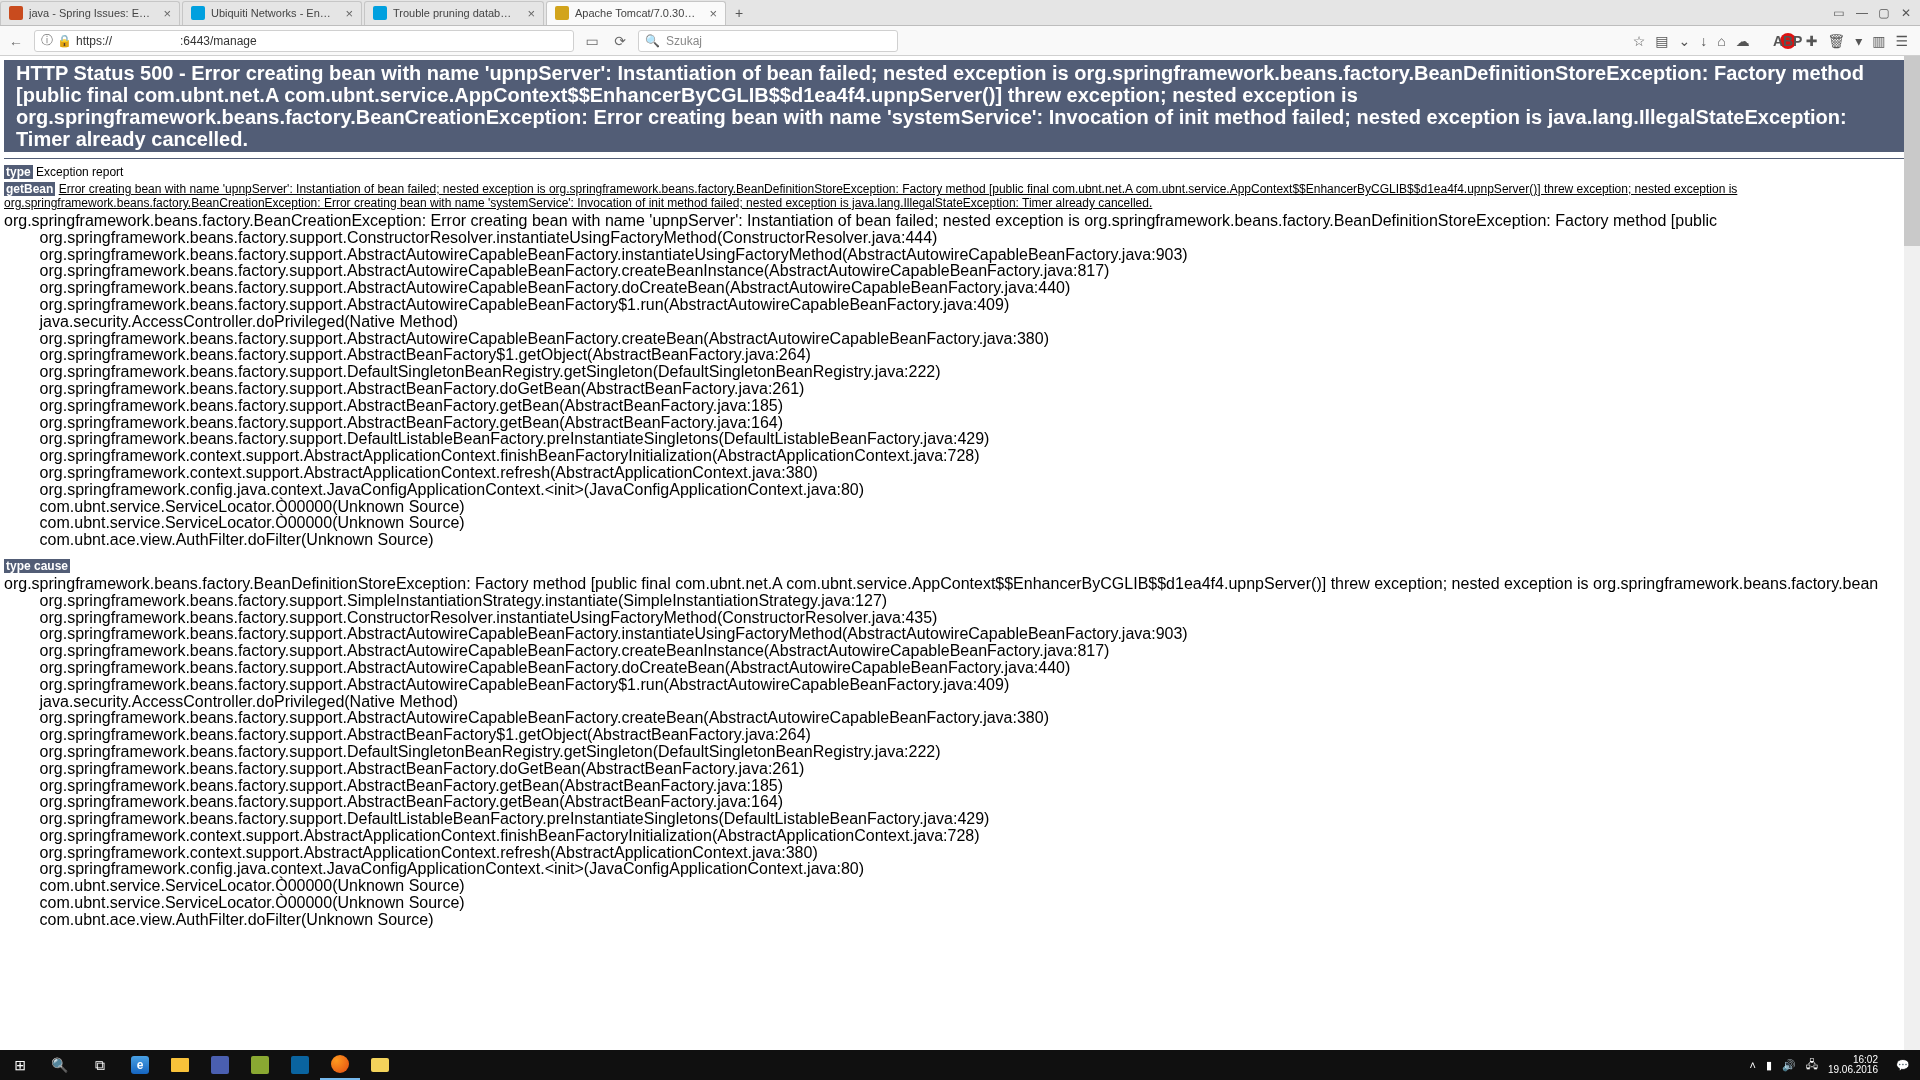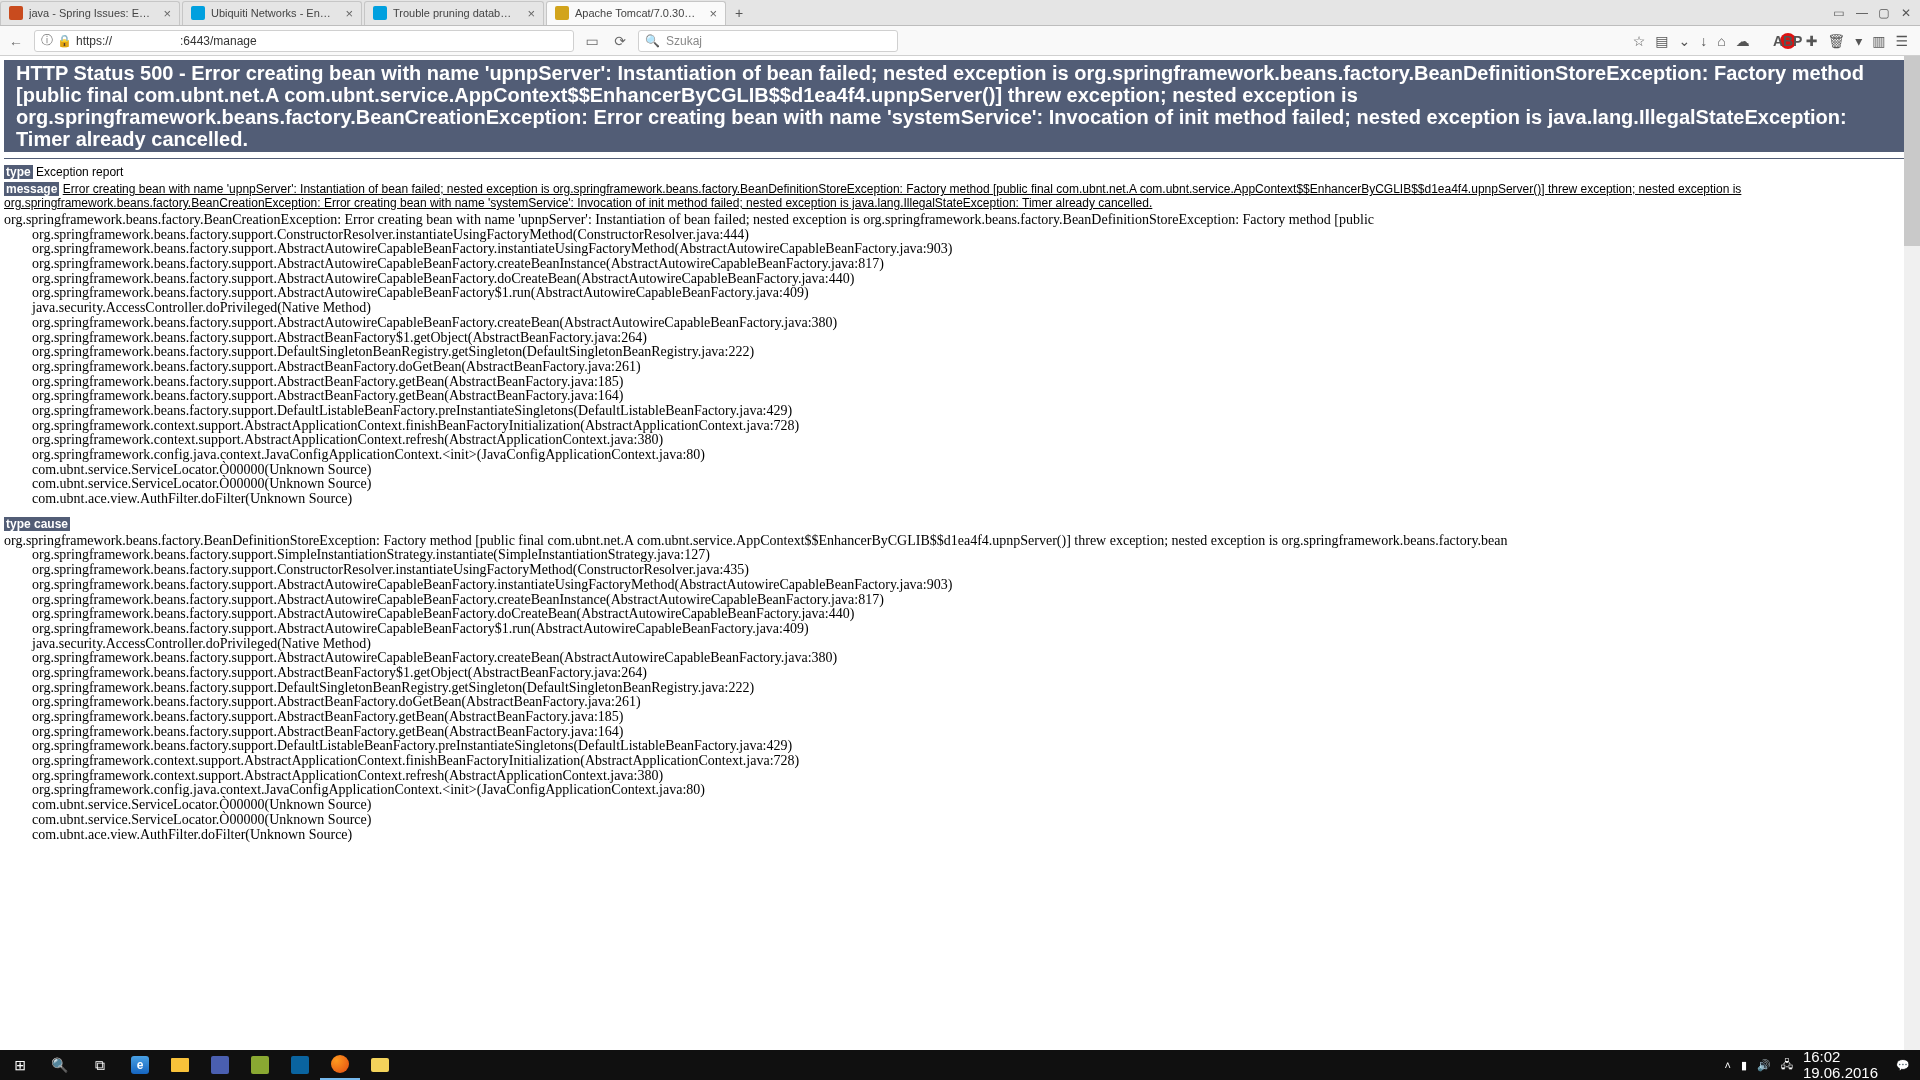--- a/index.html
+++ b/index.html
@@ -33,32 +33,32 @@
 .tbicons span { color:#555; font-size:14px;}
 .abp { color:#fff; background:#d11; border-radius:50%; width:16px; height:16px; font-size:8px; display:flex; align-items:center; justify-content:center; font-weight:bold;margin-left:20px;}
 
 
 .page { padding:4px 4px 0 4px; height:calc(1080px - 26px - 30px - 30px); overflow:auto; }
 .h1 { background:#525D76; color:#fff; font-family:Tahoma,Arial,sans-serif; font-size:20px; font-weight:bold; padding:2px 12px; line-height:1.1; }
 .hr { height:1px; background:#525D76; border:none; margin:6px 0; }
 .row { font-family:Tahoma,Arial,sans-serif; font-size:12px; margin:3px 0;}
 .lbl { background:#525D76; color:#fff; padding:0 2px; font-weight:bold;}
 .msg { text-decoration:underline; }
-pre.stack { font-family:Liberation Serif, serif; font-size:14px; white-space:pre; line-height:1.05; margin-top:2px;}
+pre.stack { font-family:Liberation Sans, sans-serif; font-size:16px; white-space:pre; line-height:1.05; margin-top:2px;}
 .scrollbar { position:absolute; right:0; top:56px; bottom:30px; width:16px; background:#f0f0f0;}
 .scrollthumb { position:absolute; top:0; width:100%; height:190px; background:#c9c9c9;}
 
 
 .taskbar { position:absolute; left:0; right:0; bottom:0; height:30px; background:#101010; display:flex; align-items:center; color:#fff; }
 .taskbar .tb-left { display:flex; align-items:center; }
 .taskbar .tbbtn { width:40px; height:30px; display:flex; align-items:center; justify-content:center; font-size:14px; }
 .taskbar .tbapp { width:40px; height:30px; display:flex; align-items:center; justify-content:center; font-size:16px;}
 .taskbar .active-app { border-bottom:2px solid #76b9ed;}
 .taskbar .tb-right { margin-left:auto; display:flex; align-items:center; gap:10px; padding-right:6px; font-size:11px;}
-.clock { line-height:1.05; font-size:15px; padding-right:4px;}
+.clock { text-align:right; line-height:1.05; font-size:10px; padding-right:4px;}
 .notif { width:22px; display:flex; align-items:center; justify-content:center;}
 .edge-icon { width:18px; height:18px; border-radius:3px; background:linear-gradient(#49a0e3,#1565c0); color:#fff; font-weight:bold; font-size:12px; display:flex; align-items:center; justify-content:center;}
 .folder-icon { width:18px; height:14px; background:#f8c23a; border-radius:1px;}
 .ff-icon { width:18px; height:18px; border-radius:50%; background:radial-gradient(circle at 30% 30%,#ff9a1e,#e14b12);}
 .outlook-icon{width:18px;height:18px;background:#0a64a0;border-radius:2px;}
 .save-icon{width:18px;height:18px;background:#4a5fb0;border-radius:2px;}
 .misc-icon{width:18px;height:18px;background:#8aa832;border-radius:2px;}
 .notes-icon{width:18px;height:14px;background:#f3d35b;border-radius:2px;}
 </style>
 </head>
@@ -126,21 +126,21 @@
 </div>
 
 <div class="page">
   <h1 class="h1">HTTP Status 500 - Error creating bean with name 'upnpServer': Instantiation of bean failed; nested exception is org.springframework.beans.factory.BeanDefinitionStoreException: Factory method [public final com.ubnt.net.A com.ubnt.service.AppContext$$EnhancerByCGLIB$$d1ea4f4.upnpServer()] threw exception; nested exception is org.springframework.beans.factory.BeanCreationException: Error creating bean with name 'systemService': Invocation of init method failed; nested exception is java.lang.IllegalStateException: Timer already cancelled.</h1>
   <hr class="hr">
   <p class="row">
     <span class="lbl">type</span>
     <span>Exception report</span>
   </p>
   <p class="row">
-    <span class="lbl">message</span>
+    <span class="lbl">getBean</span>
     <span class="msg">Error creating bean with name 'upnpServer': Instantiation of bean failed; nested exception is org.springframework.beans.factory.BeanDefinitionStoreException: Factory method [public final com.ubnt.net.A com.ubnt.service.AppContext$$EnhancerByCGLIB$$d1ea4f4.upnpServer()] threw exception; nested exception is org.springframework.beans.factory.BeanCreationException: Error creating bean with name 'systemService': Invocation of init method failed; nested exception is java.lang.IllegalStateException: Timer already cancelled.</span>
   </p>
   <pre class="stack">org.springframework.beans.factory.BeanCreationException: Error creating bean with name 'upnpServer': Instantiation of bean failed; nested exception is org.springframework.beans.factory.BeanDefinitionStoreException: Factory method [public
         org.springframework.beans.factory.support.ConstructorResolver.instantiateUsingFactoryMethod(ConstructorResolver.java:444)
         org.springframework.beans.factory.support.AbstractAutowireCapableBeanFactory.instantiateUsingFactoryMethod(AbstractAutowireCapableBeanFactory.java:903)
         org.springframework.beans.factory.support.AbstractAutowireCapableBeanFactory.createBeanInstance(AbstractAutowireCapableBeanFactory.java:817)
         org.springframework.beans.factory.support.AbstractAutowireCapableBeanFactory.doCreateBean(AbstractAutowireCapableBeanFactory.java:440)
         org.springframework.beans.factory.support.AbstractAutowireCapableBeanFactory$1.run(AbstractAutowireCapableBeanFactory.java:409)
         java.security.AccessController.doPrivileged(Native Method)
         org.springframework.beans.factory.support.AbstractAutowireCapableBeanFactory.createBean(AbstractAutowireCapableBeanFactory.java:380)

